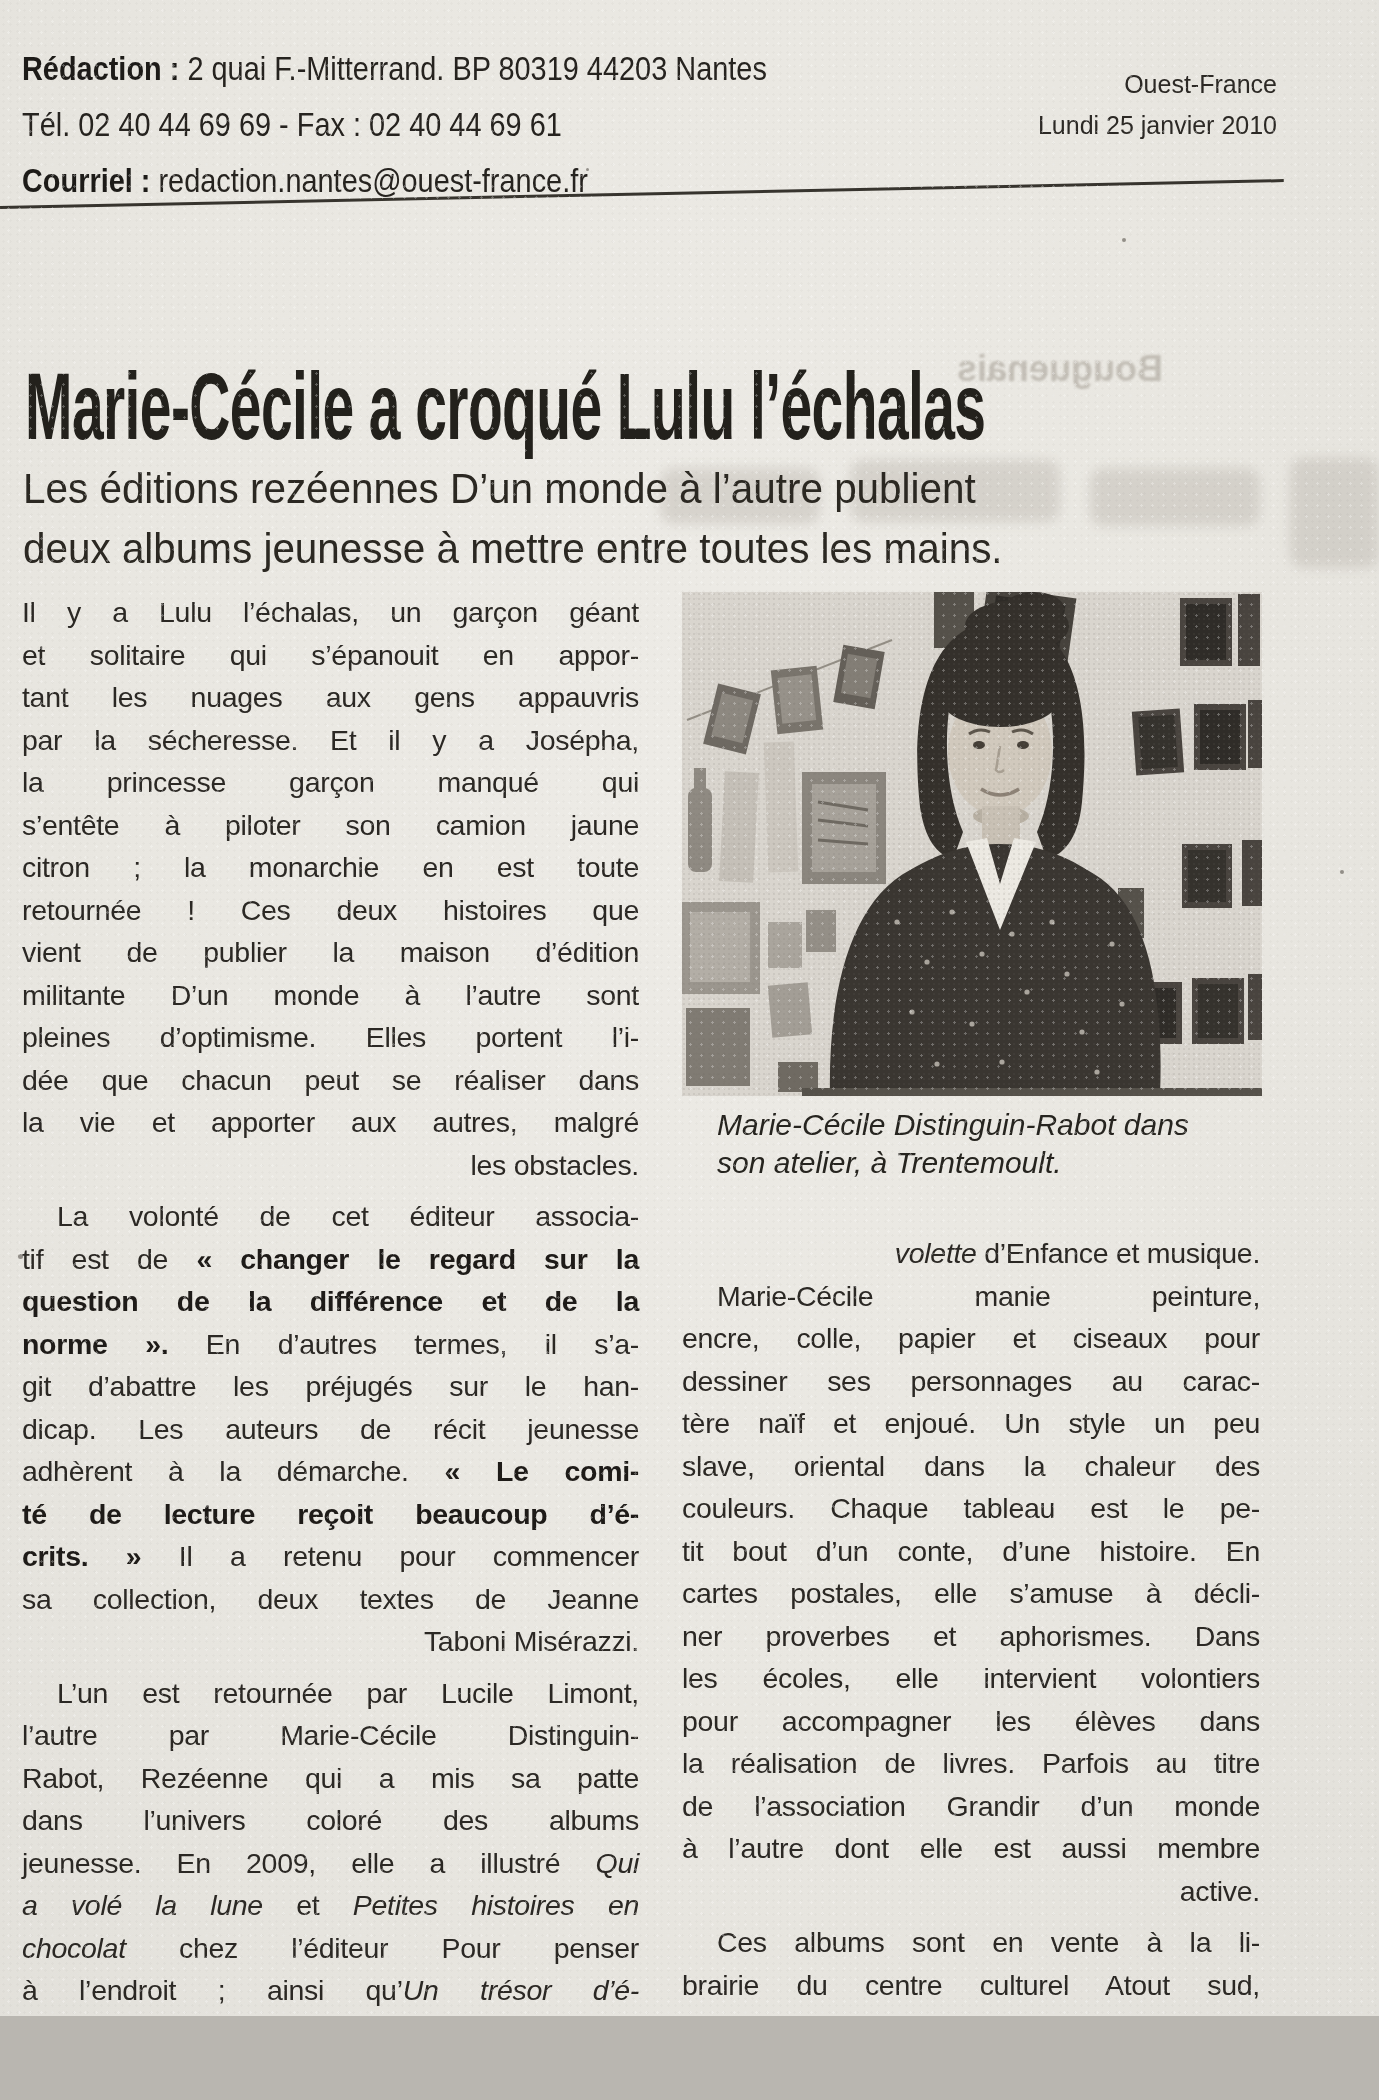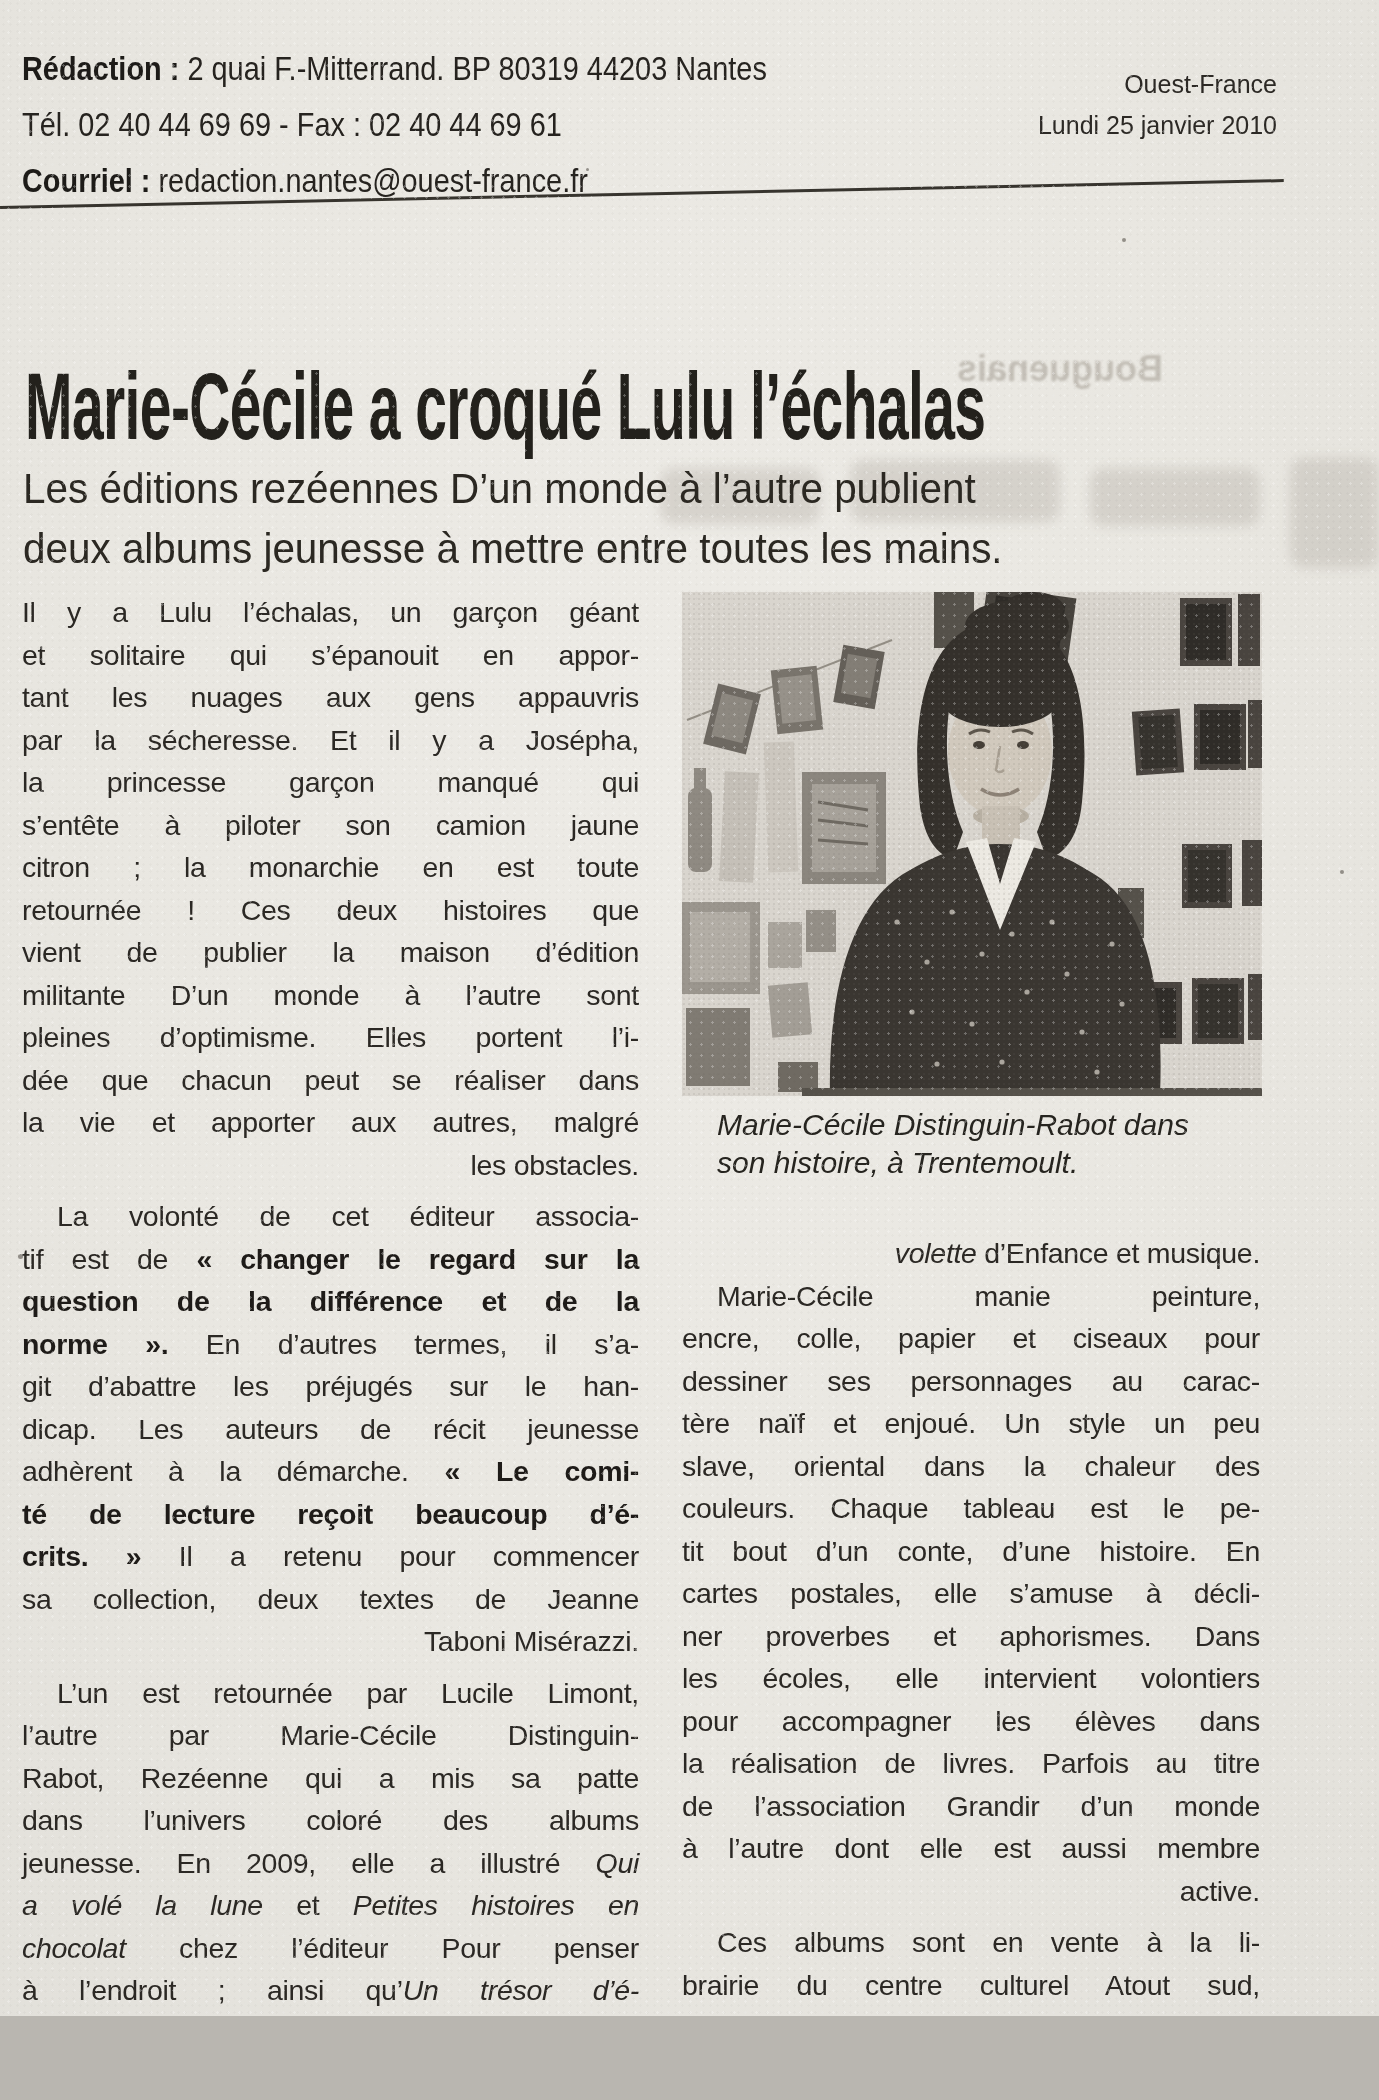--- a/index.html
+++ b/index.html
@@ -196,21 +196,21 @@
           <circle cx="440" cy="412" r="2.6"></circle>
           <circle cx="255" cy="472" r="2.6"></circle>
         <circle cx="415" cy="480" r="2.6"></circle>
       </g>
       <rect x="120" y="496" width="460" height="8" fill="#55514a"></rect>
       <rect x="0" y="0" width="580" height="504" fill="url(#ht)" opacity="0.16"></rect>
     </svg>
   </figure>
   <figcaption class="caption">
     <div>Marie-Cécile Distinguin-Rabot dans</div>
-    <div>son histoire, à Trentemoult.</div>
+    <div>son atelier, à Trentemoult.</div>
   </figcaption>
 
   <div class="col" id="col-left">
       <div class="ln j"><span>Il y a Lulu l’échalas, un garçon géant</span></div>
       <div class="ln j"><span>et solitaire qui s’épanouit en appor-</span></div>
       <div class="ln j"><span>tant les nuages aux gens appauvris</span></div>
       <div class="ln j"><span>par la sécheresse. Et il y a Josépha,</span></div>
       <div class="ln j"><span>la princesse garçon manqué qui</span></div>
       <div class="ln j"><span>s’entête à piloter son camion jaune</span></div>
       <div class="ln j"><span>citron ; la monarchie en est toute</span></div>

